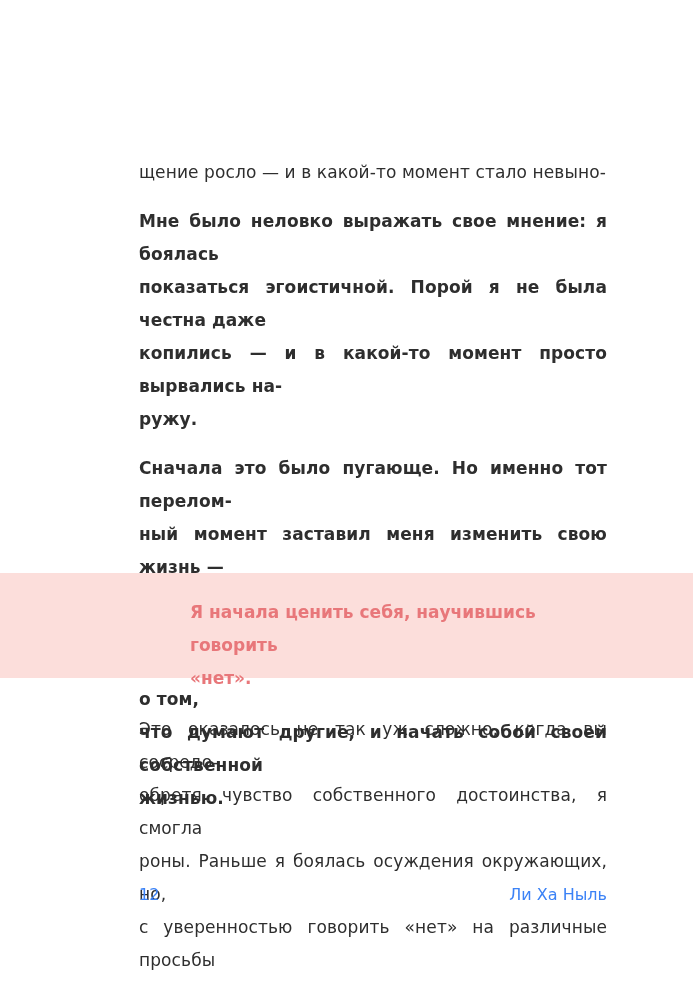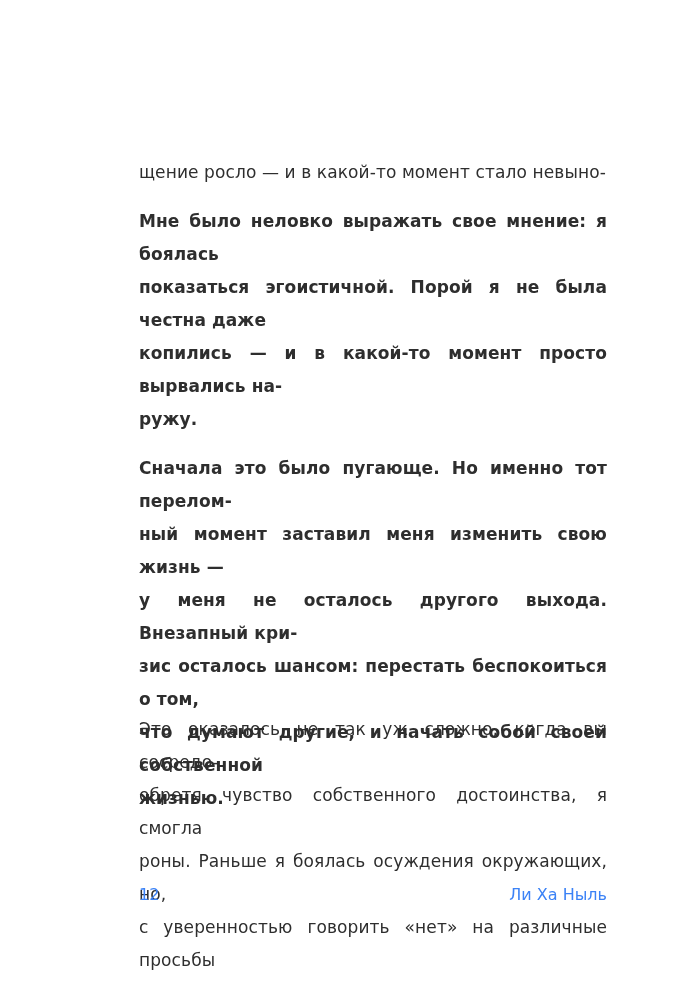--- a/index.html
+++ b/index.html
@@ -74,20 +74,26 @@
     <div class="para">
       <div>Сначала это было пугающе. Но именно тот перелом-</div>
       <div>ный момент заставил меня изменить свою жизнь —</div>
       <div>у меня не осталось другого выхода. Внезапный кри-</div>
       <div>зис осталось шансом: перестать беспокоиться о том,</div>
       <div>что думают другие, и начать собой своей собственной</div>
       <div>жизнью.</div>
     </div>
   </div>
 
+  <div class="quote-band">
+    <div class="quote-text">
+      <div>Я начала ценить себя, научившись говорить</div>
+      <div>«нет».</div>
+    </div>
+  </div>
 
   <div class="column col-bottom">
     <div class="para">
       <div>Это оказалось не так уж сложно, когда вы сосредо-</div>
       <div>обретя чувство собственного достоинства, я смогла</div>
       <div>роны. Раньше я боялась осуждения окружающих, но,</div>
       <div>с уверенностью говорить «нет» на различные просьбы</div>
     </div>
   </div>
 

